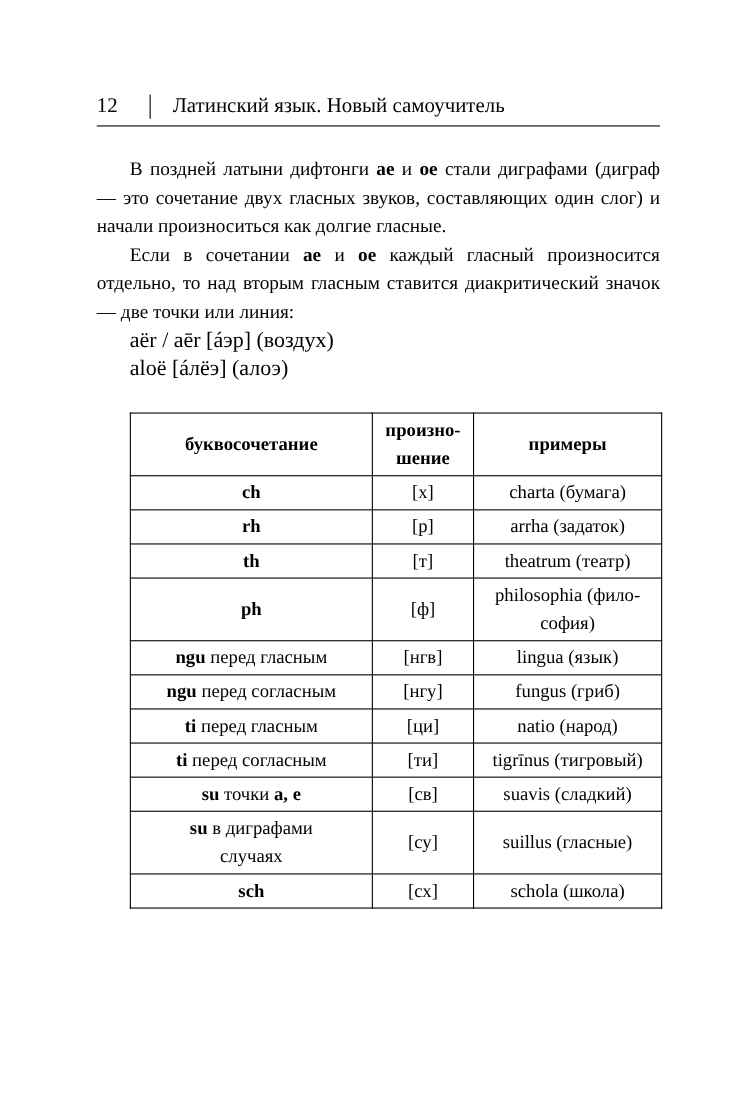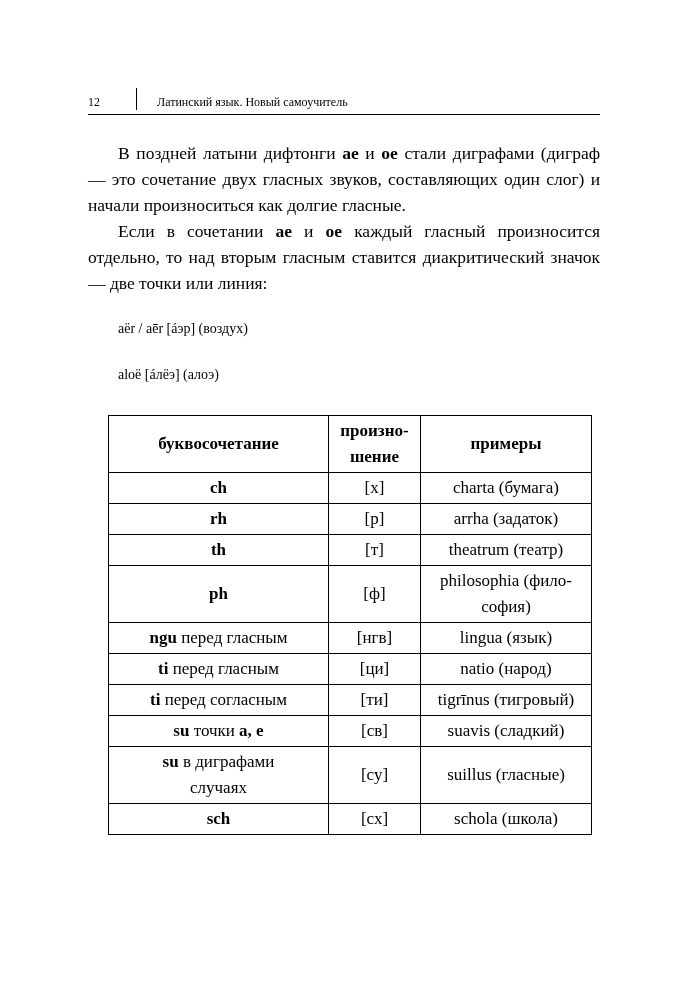--- a/index.html
+++ b/index.html
@@ -5,34 +5,34 @@
   * { margin: 0; padding: 0; box-sizing: border-box; }
   html, body { background: #ffffff; }
   body {
     width: 684px; height: 1000px;
     color: #000;
     font-family: "Liberation Serif", serif;
     overflow: hidden;
   }
   .page { padding: 86px 84px 0 88px; }
 
-  .header-row { display: flex; align-items: flex-end; font-size: 12px; height: 24px; }
+  .header-row { display: flex; align-items: flex-start; font-size: 19px; height: 24px; }
   .page-num { display: inline-block; width: 36px; }
   .vbar { width: 1px; height: 22px; background: #000; margin: 0 20px 0 12px; }
   .hrule { border-top: 1px solid #000; margin-top: 4px; }
 
   .main { margin-top: 25px; }
   .para { font-size: 17.5px; line-height: 26px; text-align: justify; text-indent: 30px; }
-  .example { font-size: 14px; line-height: 26px; margin-left: 30px; margin-top: 20px; }
+  .example { font-size: 20px; line-height: 26px; margin-left: 30px; }
 
   .b { font-weight: bold; }
 
   .combo-table {
     border-collapse: collapse;
-    margin: 27px 0 0 20px;
+    margin: 27px 0 0 30px;
     width: 483px;
     font-size: 17px;
     table-layout: fixed;
   }
   .combo-table th, .combo-table td {
     border: 1px solid #000;
     text-align: center;
     vertical-align: middle;
     padding: 2px 6px;
     line-height: 26px;
@@ -95,20 +95,25 @@
             <td>[ф]</td>
             <td>philosophia (фило-
 софия)</td>
           </tr>
           <tr>
             <td><span class="b">ngu</span><span> перед гласным</span></td>
             <td>[нгв]</td>
             <td>lingua (язык)</td>
           </tr>
           <tr>
+            <td><span class="b">ngu</span><span> перед согласным</span></td>
+            <td>[нгу]</td>
+            <td>fungus (гриб)</td>
+          </tr>
+          <tr>
             <td><span class="b">ti</span><span> перед гласным</span></td>
             <td>[ци]</td>
             <td>natio (народ)</td>
           </tr>
           <tr>
             <td><span class="b">ti</span><span> перед согласным</span></td>
             <td>[ти]</td>
             <td>tigrīnus (тигровый)</td>
           </tr>
           <tr>

